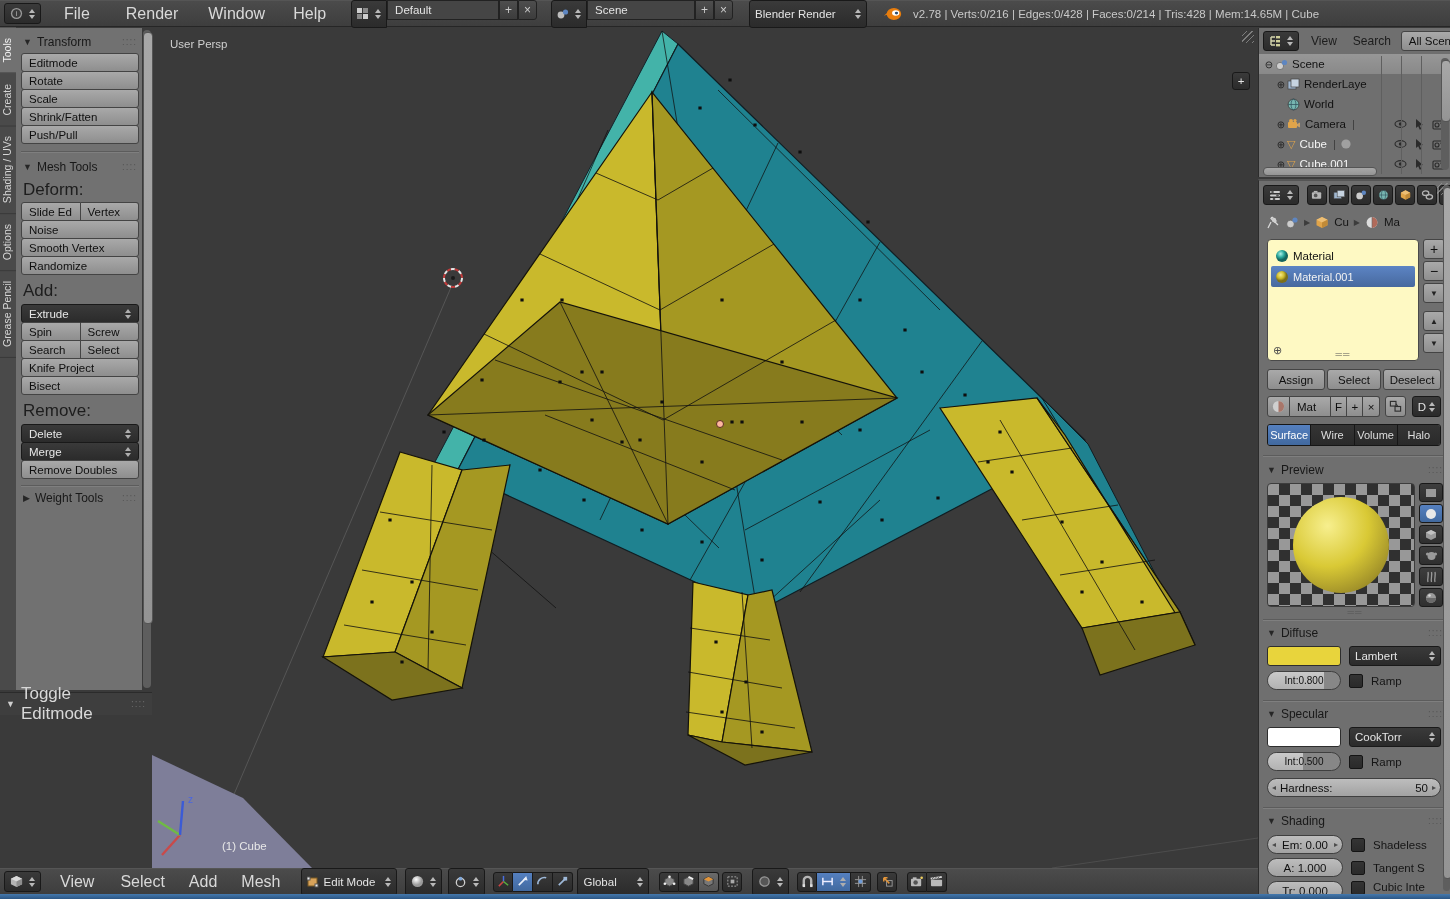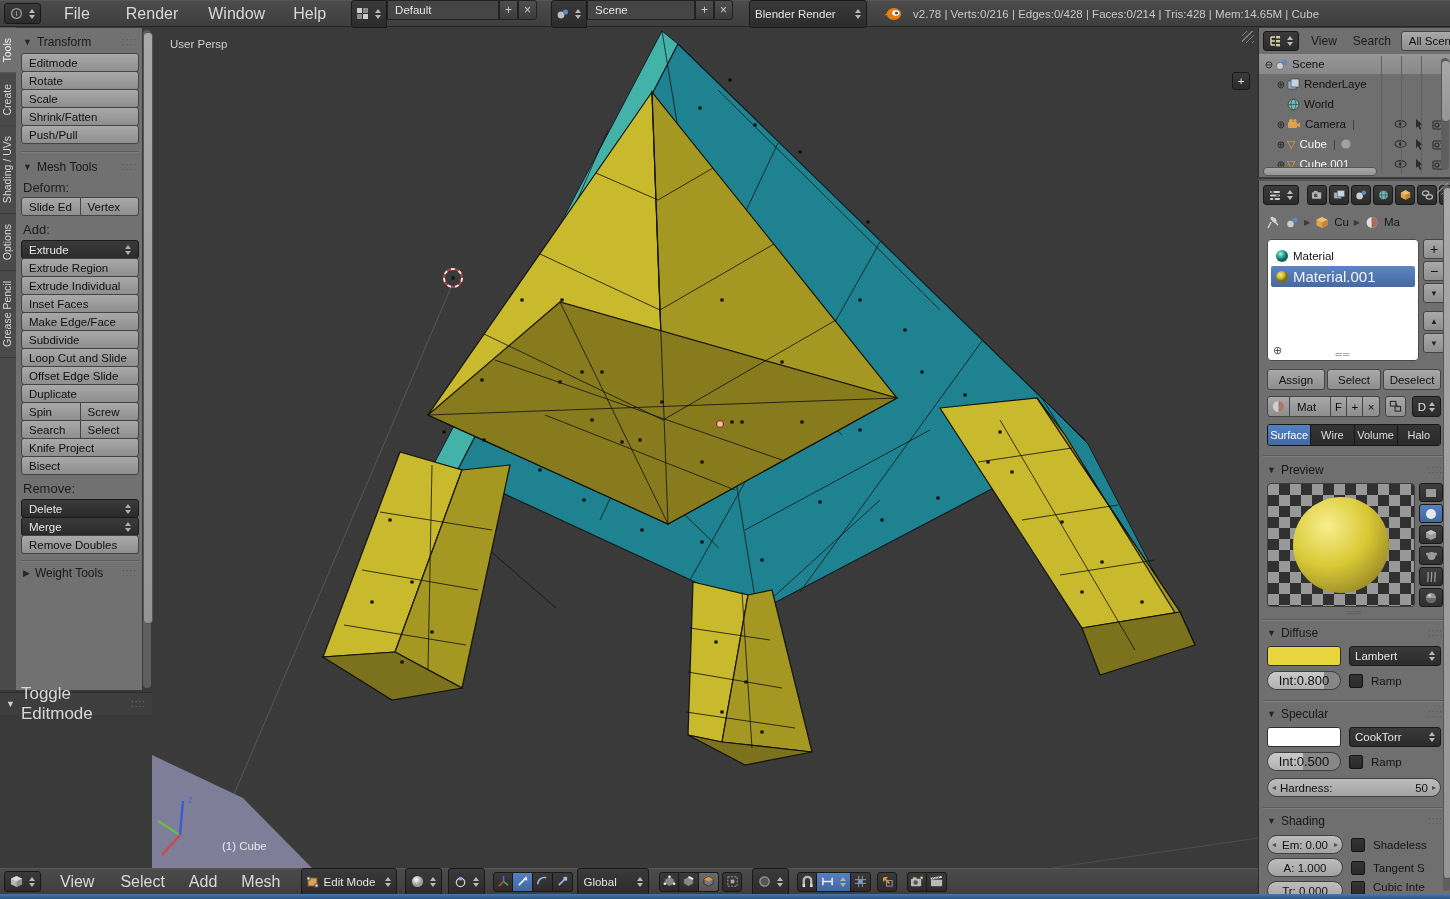--- a/index.html
+++ b/index.html
@@ -33,21 +33,21 @@
   .wdark .updn .d{border-top-color:#b9b9b9}
   
   #tabstrip{background:#4a4a4a;border-right:1px solid #3a3a3a}
   .vtab{writing-mode:vertical-rl;transform:rotate(180deg);color:#d6d6d6;font-size:10.5px;
     padding:10px 1px;border-top:1px solid #3a3a3a;text-align:center;white-space:nowrap;cursor:default}
   .vtab.active{background:#717171;color:#f2f2f2}
   #shelf{background:#717171;overflow:hidden;padding:4px 3px 0 5px;box-sizing:border-box}
   .phdr{display:flex;align-items:center;color:#181818;font-size:12px;margin:3px 2px 5px 2px}
   .phdr .tri{font-size:9px;margin-right:5px;color:#262626}
   .dots{margin-left:auto;color:#565656;font-size:10px;letter-spacing:1px;line-height:6px}
-  .shelf-label{color:#1d1d1d;font-size:13px;margin:6px 2px 3px 2px}
+  .shelf-label{color:#1d1d1d;font-size:17px;margin:6px 2px 3px 2px}
   .stack .wlight{margin-top:-1px;border-radius:3px}
   .pair{display:flex;margin-top:-1px}
   .pair .wlight{flex:1;margin-top:0}
   .pair .wlight:first-child{border-top-right-radius:0;border-bottom-right-radius:0}
   .pair .wlight:last-child{border-top-left-radius:0;border-bottom-left-radius:0;border-left:none}
   .wmenu{display:flex;align-items:center;background:linear-gradient(#3a3a3a,#2b2b2b);
     border:1px solid #191919;border-radius:3px;color:#e6e6e6;font-size:11.5px;
     padding:0 7px;height:19px;box-sizing:border-box;margin-top:-1px}
   .sep{height:1px;background:#5c5c5c;border-bottom:1px solid #7f7f7f;margin:7px 0}
   
@@ -57,21 +57,21 @@
   #outliner{background:#6f6f6f;border-left:1px solid #2c2c2c;overflow:hidden}
   #properties{background:#6f6f6f;border-left:1px solid #2c2c2c;border-top:2px solid #555;overflow:hidden}
   .ol-row{display:flex;align-items:center;height:20px;font-size:11.5px;color:#111;white-space:nowrap}
   .ol-row .lbl{margin-left:4px}
   .ol-row.sel-bg{background:linear-gradient(rgba(255,255,255,.28),rgba(255,255,255,.18))}
   .ol-row .white{color:#f4f4f4}
   .expander{font-size:10px;color:#222;width:12px;text-align:center}
   .chk{width:12px;height:12px;background:linear-gradient(#343434,#2a2a2a);border:1px solid #141414;border-radius:2px;flex:none}
   .chklbl{color:#151515;font-size:11.5px;margin-left:6px;white-space:nowrap}
   .slider{position:relative;height:19px;border:1px solid #3f3f3f;border-radius:10px;background:#878787;
-    overflow:hidden;color:#101010;font-size:13px;box-sizing:border-box}
+    overflow:hidden;color:#101010;font-size:10px;box-sizing:border-box}
   .slider .fill{position:absolute;left:0;top:0;bottom:0;background:linear-gradient(#cacaca,#b2b2b2)}
   .slider .txt{position:relative;display:block;text-align:center;line-height:17px}
   .numf{display:flex;align-items:center;justify-content:center;height:19px;border:1px solid #3f3f3f;
     border-radius:10px;background:linear-gradient(#bdbdbd,#a2a2a2);color:#101010;font-size:11.5px;box-sizing:border-box;position:relative}
   .numf .sidearrow{position:absolute;font-size:8px;color:#4b4b4b;top:4px}
   .swatch{height:20px;border:1px solid #2e2e2e;border-radius:3px;box-sizing:border-box}
   .seg4{display:flex;height:20px;border-radius:3px;overflow:hidden;border:1px solid #161616}
   .seg4 div{flex:1;display:flex;align-items:center;justify-content:center;font-size:11px;
     background:linear-gradient(#343434,#2a2a2a);color:#dedede;border-left:1px solid #161616}
   .seg4 div:first-child{border-left:none}
@@ -260,37 +260,32 @@
   <div class="phdr">
     <span class="tri">▼</span>
     <span>Mesh Tools</span>
     <span class="dots">::::</span>
   </div>
   <div class="shelf-label">Deform:</div>
   <div class="pair">
     <div class="wlight">Slide Ed</div>
     <div class="wlight">Vertex</div>
   </div>
+  <div class="stack">
+    <div class="wlight">Noise</div>
+    <div class="wlight">Smooth Vertex</div>
+    <div class="wlight">Randomize</div>
+  </div>
   <div class="shelf-label">Add:</div>
   <div class="wmenu" style="margin-top:0">
     <span>Extrude</span>
       <span class="updn" style="margin-left:auto">
         <i class="u"></i>
         <i class="d"></i>
       </span>
-  </div>
-  <div class="stack">
-    <div class="wlight">Extrude Region</div>
-    <div class="wlight">Extrude Individual</div>
-    <div class="wlight">Inset Faces</div>
-    <div class="wlight">Make Edge/Face</div>
-    <div class="wlight">Subdivide</div>
-    <div class="wlight">Loop Cut and Slide</div>
-    <div class="wlight">Offset Edge Slide</div>
-    <div class="wlight">Duplicate</div>
   </div>
   <div class="pair">
     <div class="wlight">Spin</div>
     <div class="wlight">Screw</div>
   </div>
   <div class="pair">
     <div class="wlight">Search</div>
     <div class="wlight">Select</div>
   </div>
   <div class="stack">
@@ -718,21 +713,21 @@
     <span style="color:#3c3c3c;font-size:8px">▶</span>
     <svg width="14" height="13" viewBox="0 0 14 13">
         <circle cx="7" cy="6.5" r="5.4" fill="#ddd"></circle>
         <path d="M7,1.1 A5.4,5.4 0 0 1 7,11.9 Z" fill="#b06a5a"></path>
         <line x1="7" y1="1.1" x2="7" y2="11.9" stroke="#666" stroke-width=".6"></line>
       </svg>
     <span>Ma</span>
   </div>
 
   <div style="display:flex;padding:4px 6px 0 8px;gap:4px">
-    <div style="flex:1;height:122px;background:#ffffff;border:1px solid #4a4a4a;border-radius:4px;padding:5px 3px;box-sizing:border-box;position:relative">
+    <div style="flex:1;height:122px;background:#fef9c3;border:1px solid #4a4a4a;border-radius:4px;padding:5px 3px;box-sizing:border-box;position:relative">
       <div class="ol-row" style="height:21px;border-radius:2px;padding-left:4px">
         <svg width="14" height="14" viewBox="0 0 14 14">
             <defs>
               <radialGradient id="mteal" cx="38%" cy="32%">
                 <stop offset="0%" stop-color="#aef0e8"></stop>
                 <stop offset="60%" stop-color="#2aa89c"></stop>
                 <stop offset="100%" stop-color="#15655e"></stop>
               </radialGradient>
             </defs>
             <circle cx="7" cy="7" r="6" fill="url(#mteal)"></circle>
@@ -743,21 +738,21 @@
         <svg width="14" height="14" viewBox="0 0 14 14">
             <defs>
               <radialGradient id="myel" cx="38%" cy="32%">
                 <stop offset="0%" stop-color="#f6eb8a"></stop>
                 <stop offset="60%" stop-color="#cdbb2c"></stop>
                 <stop offset="100%" stop-color="#7c701a"></stop>
               </radialGradient>
             </defs>
             <circle cx="7" cy="7" r="6" fill="url(#myel)"></circle>
           </svg>
-        <span class="lbl white" style="font-size:15px">Material.001</span>
+        <span class="lbl white" style="font-size:11px">Material.001</span>
       </div>
       <span class="abs" style="left:5px;bottom:3px;color:#4e4e4e;font-size:11px">⊕</span>
       <span class="abs" style="left:50%;bottom:1px;transform:translateX(-50%);color:#555;font-size:9px;letter-spacing:1px">══</span>
     </div>
     <div style="display:flex;flex-direction:column;gap:2px;width:22px">
       <div class="wlight" style="justify-content:center;padding:0;height:20px;font-size:14px">+</div>
       <div class="wlight" style="justify-content:center;padding:0;height:20px;font-size:14px">−</div>
       <div class="wlight" style="justify-content:center;padding:0;height:20px">
           <span style="color:#222;font-size:8px">▼</span>
         </div>

